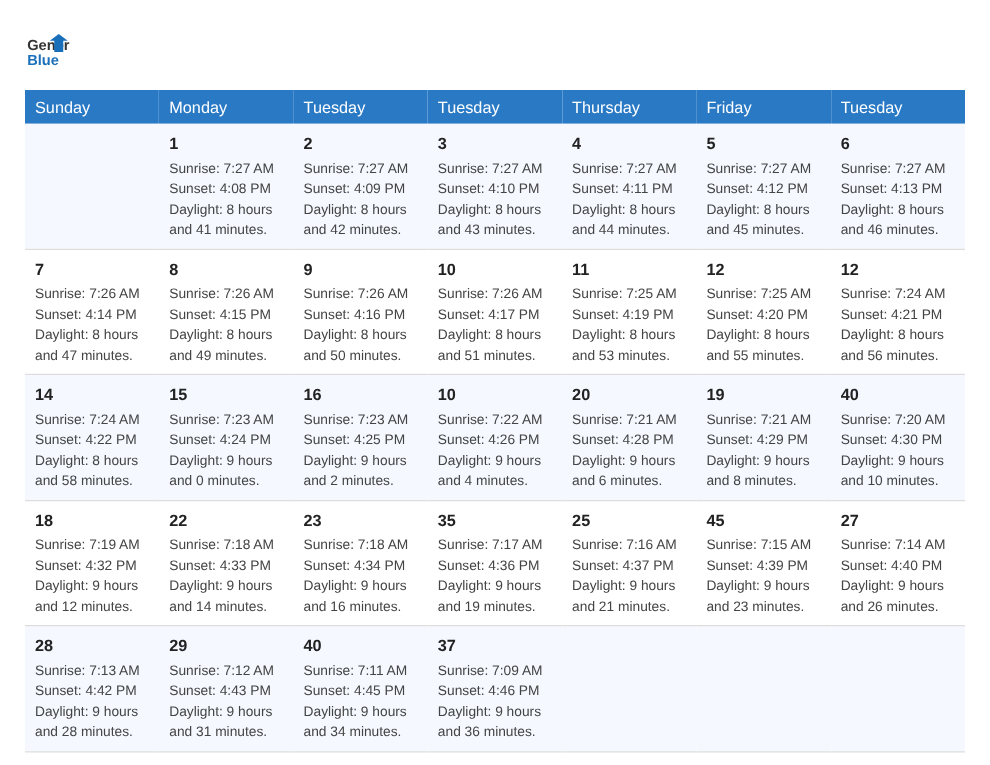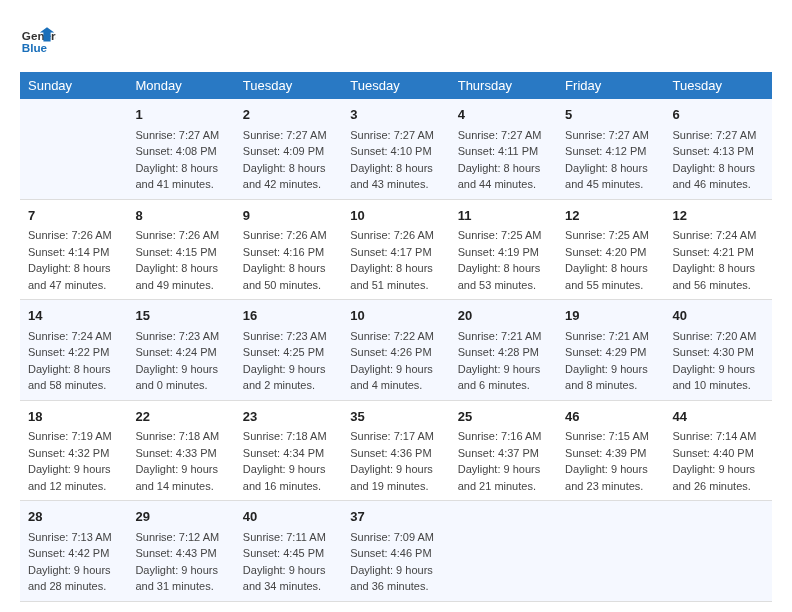--- a/index.html
+++ b/index.html
@@ -211,25 +211,25 @@
         </td>
         <td>
           <span class="day-number">35</span>
           <div class="day-info">Sunrise: 7:17 AM<br>Sunset: 4:36 PM<br>Daylight: 9 hours and 19 minutes.</div>
         </td>
         <td>
           <span class="day-number">25</span>
           <div class="day-info">Sunrise: 7:16 AM<br>Sunset: 4:37 PM<br>Daylight: 9 hours and 21 minutes.</div>
         </td>
         <td>
-          <span class="day-number">46</span>
+          <span class="day-number">45</span>
           <div class="day-info">Sunrise: 7:15 AM<br>Sunset: 4:39 PM<br>Daylight: 9 hours and 23 minutes.</div>
         </td>
         <td>
-          <span class="day-number">44</span>
+          <span class="day-number">27</span>
           <div class="day-info">Sunrise: 7:14 AM<br>Sunset: 4:40 PM<br>Daylight: 9 hours and 26 minutes.</div>
         </td>
       </tr>
       <tr>
         <td>
           <span class="day-number">28</span>
           <div class="day-info">Sunrise: 7:13 AM<br>Sunset: 4:42 PM<br>Daylight: 9 hours and 28 minutes.</div>
         </td>
         <td>
           <span class="day-number">29</span>

